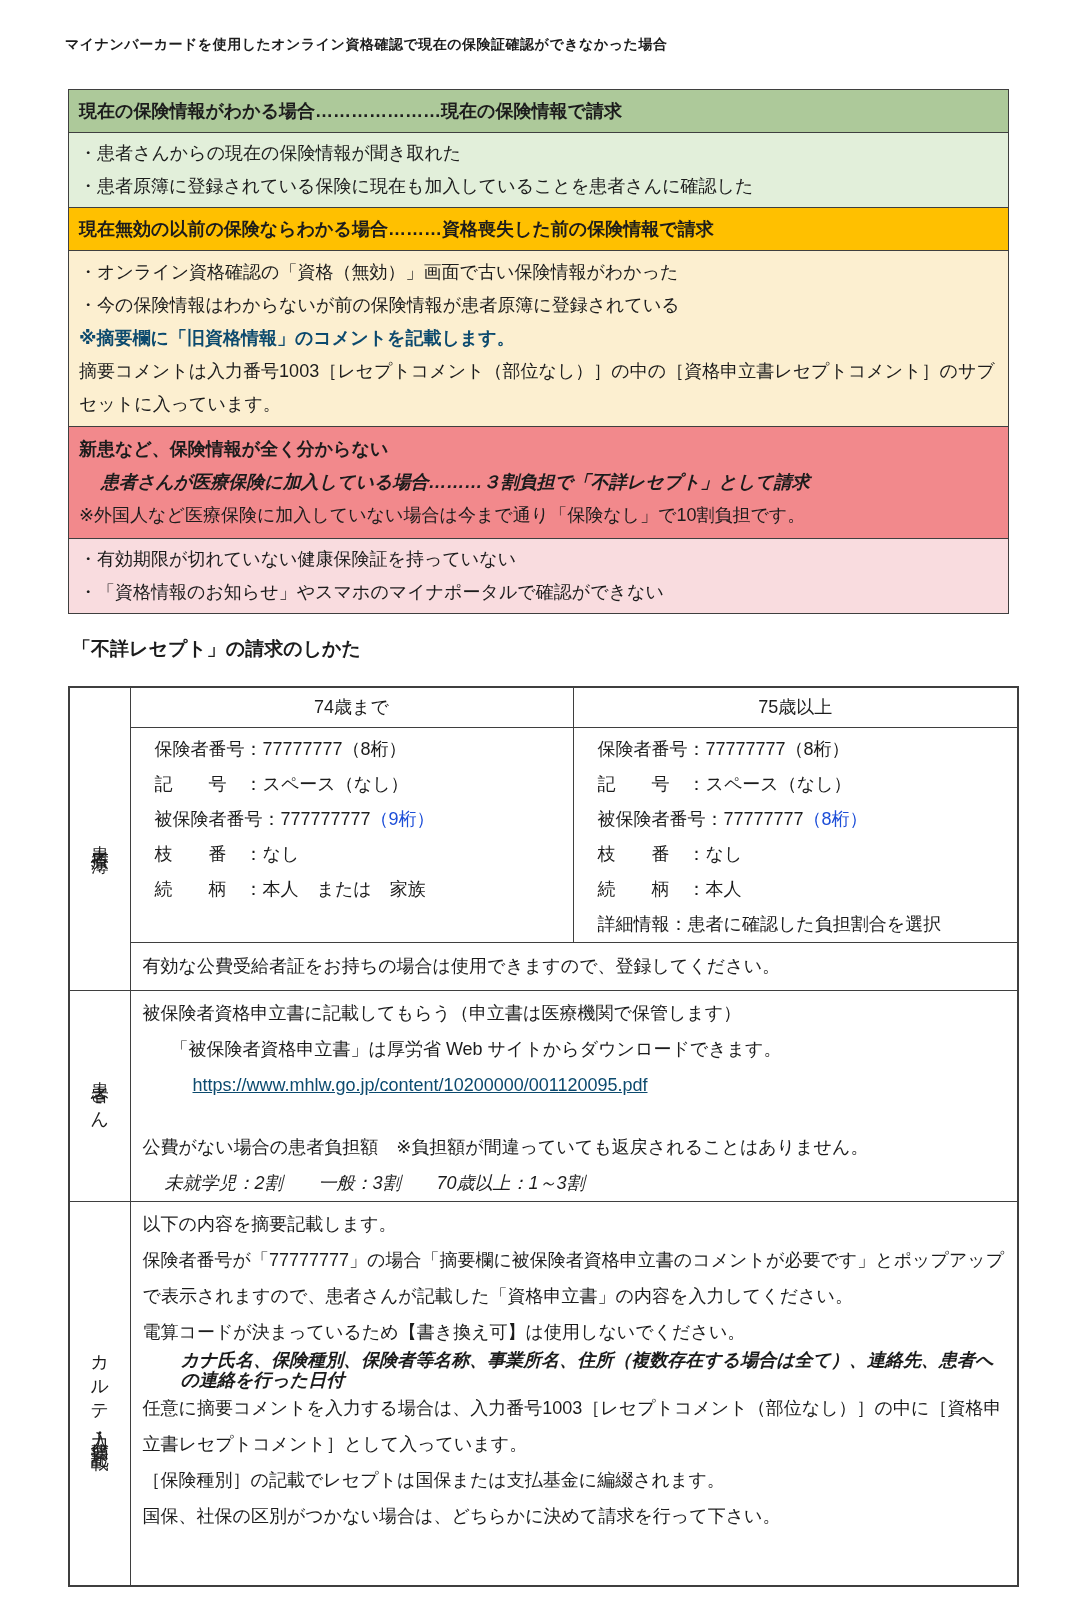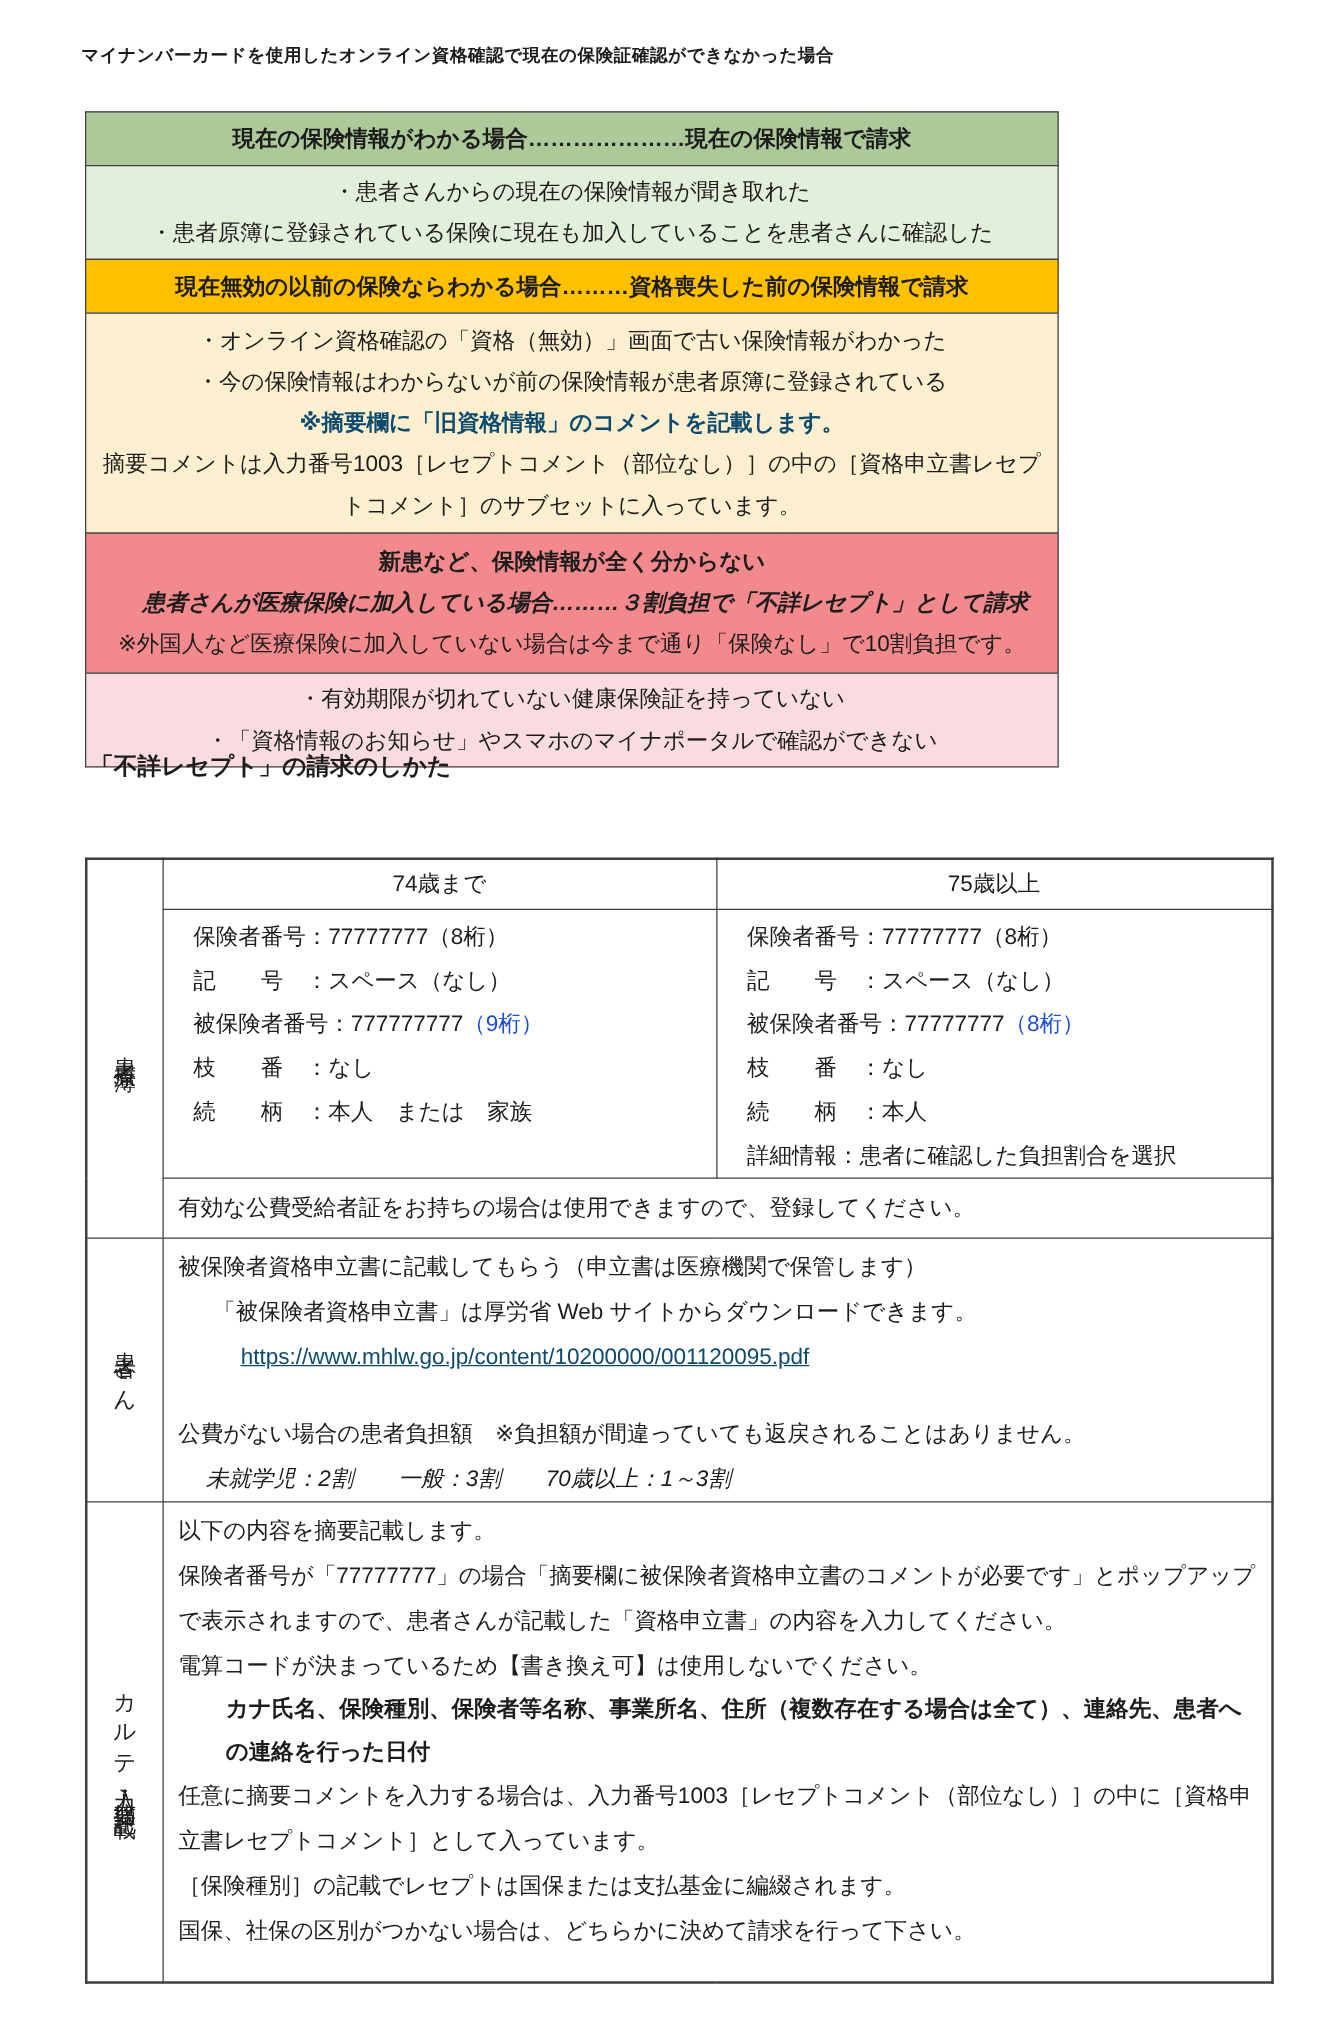--- a/index.html
+++ b/index.html
@@ -10,37 +10,37 @@
     -webkit-font-smoothing:antialiased;
   }
   .page{position:relative;width:1075px;height:1616px;overflow:hidden;}
 
   .doc-title{
     position:absolute;left:65px;top:36px;width:950px;
     font-size:14px;font-weight:bold;letter-spacing:0.5px;
   }
 
   
-  .boxes{position:absolute;left:68px;top:90px;width:779px;text-align:center;}
+  .boxes{position:absolute;left:68px;top:90px;width:941px;}
   .box{border:1px solid #3f3f3f;margin-top:-1px;box-sizing:border-box;font-size:18px;}
   .box-hdr{font-weight:bold;padding:9px 10px;line-height:24px;}
   .hdr-green{background:#adc99a;}
   .body-green{background:#e2efda;padding:4px 10px;}
   .hdr-orange{background:#ffc000;}
   .body-yellow{background:#fcefd0;padding:5px 10px;}
   .hdr-red{background:#f2898c;padding:6px 10px;}
   .body-pink{background:#f9dcdf;padding:4px 10px;}
   .bline{line-height:33px;}
   .red-bold{color:#0c4a6e;font-weight:bold;}
   .indent1{padding-left:22px;font-style:italic;}
   .bold{font-weight:bold;}
 
   
   .section-title{
-    position:absolute;left:72px;top:600px;
+    position:absolute;left:72px;top:636px;
     font-size:19px;font-weight:bold;
   }
 
   
   .main-table{
     position:absolute;left:68px;top:686px;
     border-collapse:collapse;table-layout:fixed;width:949px;
     border:2px solid #3f3f3f;
   }
   .main-table td{
@@ -56,21 +56,21 @@
   .tline{line-height:35px;padding-left:12px;white-space:nowrap;}
   .digit-red{color:#1d4ed8;}
   td.note-cell{height:48px;}
   .note-line{line-height:46px;padding-left:12px;}
   .cell-pad{padding:4px 12px 0 12px;}
   .pline{line-height:36px;}
   .ind2{padding-left:28px;}
   .ind3{padding-left:50px;}
   .gap{height:26px;}
   a.doc-link{color:#0c4a6e;text-decoration:underline;}
-  .karte-bold{font-weight:bold;padding-left:38px;line-height:34px;}
+  .karte-bold{font-weight:bold;padding-left:38px;line-height:20px;font-style:italic;}
 </style>
 </head>
 <body>
 
 <div class="page">
 
   <div class="doc-title">マイナンバーカードを使用したオンライン資格確認で現在の保険証確認ができなかった場合</div>
 
   <div class="boxes">
 

